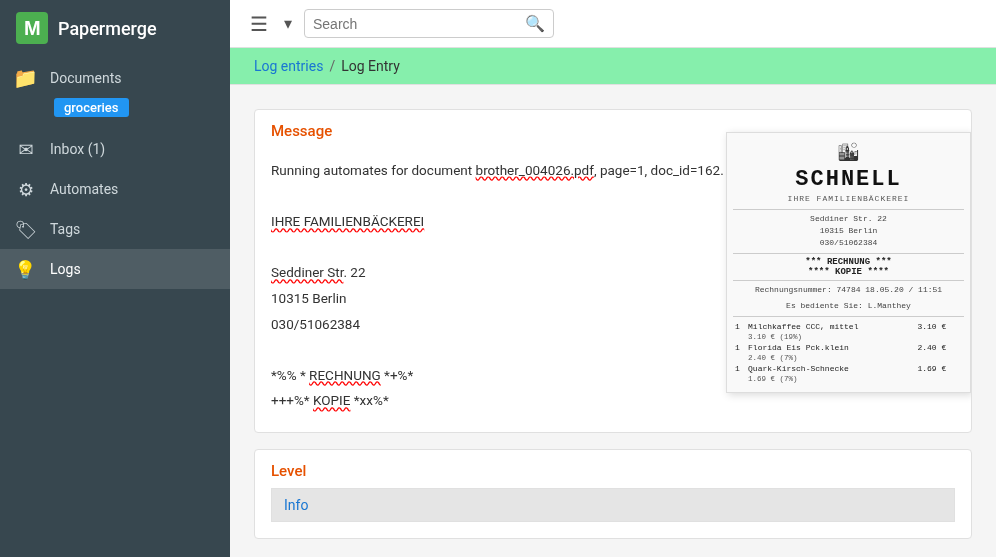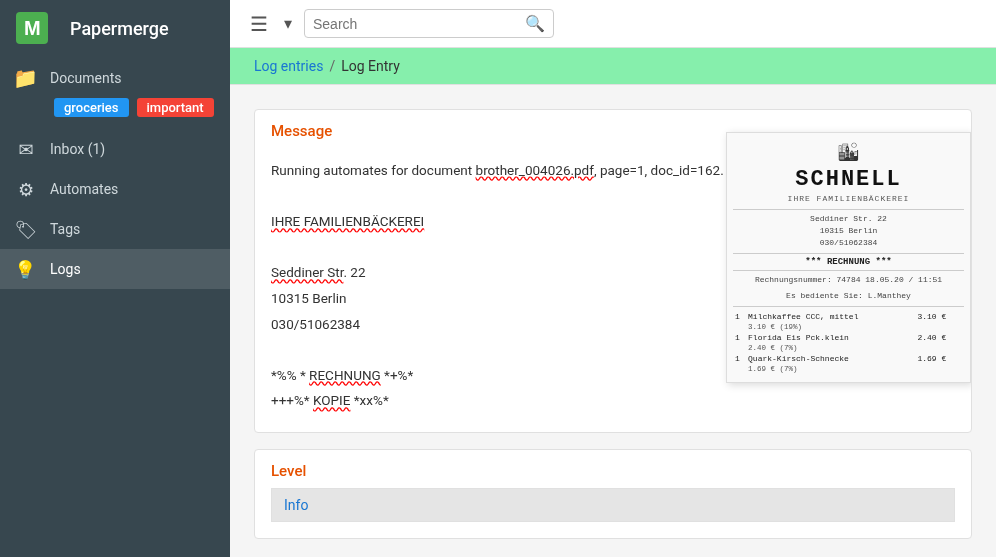--- a/index.html
+++ b/index.html
@@ -23,21 +23,20 @@
       background: #37474f;
     }
     #sidebar-logo {
       width: 32px;
       height: 32px;
     }
     #sidebar-app-name {
       font-size: 18px;
       font-weight: 500;
       color: #fff;
-      margin-left: 12px;
     }
     .sidebar-section {
       padding: 8px 0;
     }
     .sidebar-nav-item {
       display: flex;
       align-items: center;
       padding: 10px 16px;
       gap: 14px;
       cursor: pointer;
@@ -295,21 +294,20 @@
     <span id="sidebar-app-name">Papermerge</span>
   </div>
 
   <div class="docs-section">
     <div class="docs-section-header">
       <span class="sidebar-icon docs-folder-icon">📁</span>
       <span class="sidebar-label">Documents</span>
     </div>
     <div class="tags-row">
       <span class="tag-pill groceries">groceries</span>
-      <span class="tag-pill important">important</span>
     </div>
   </div>
 
   <div class="sidebar-section">
     <div class="sidebar-nav-item">
       <span class="sidebar-icon">✉</span>
       <span class="sidebar-label">Inbox (1)</span>
     </div>
     <div class="sidebar-nav-item">
       <span class="sidebar-icon">⚙</span>
@@ -379,20 +377,21 @@
             <div class="receipt-logo">SCHNELL</div>
             <div class="receipt-subtitle">IHRE FAMILIENBÄCKEREI</div>
             <div class="receipt-divider"></div>
             <div class="receipt-address">
               <div>Seddiner Str. 22</div>
               <div>10315 Berlin</div>
               <div>030/51062384</div>
             </div>
             <div class="receipt-divider"></div>
             <div class="receipt-bold">*** RECHNUNG ***</div>
+            <div class="receipt-bold">**** KOPIE ****</div>
             <div class="receipt-divider"></div>
             <div class="receipt-address">Rechnungsnummer: 74784   18.05.20 / 11:51</div>
             <div class="receipt-address">Es bediente Sie:                L.Manthey</div>
             <div class="receipt-divider"></div>
             <table class="receipt-table">
               <tbody>
                   <tr>
                 <td>1</td>
                 <td>Milchkaffee CCC, mittel</td>
                 <td>3.10 €</td>

